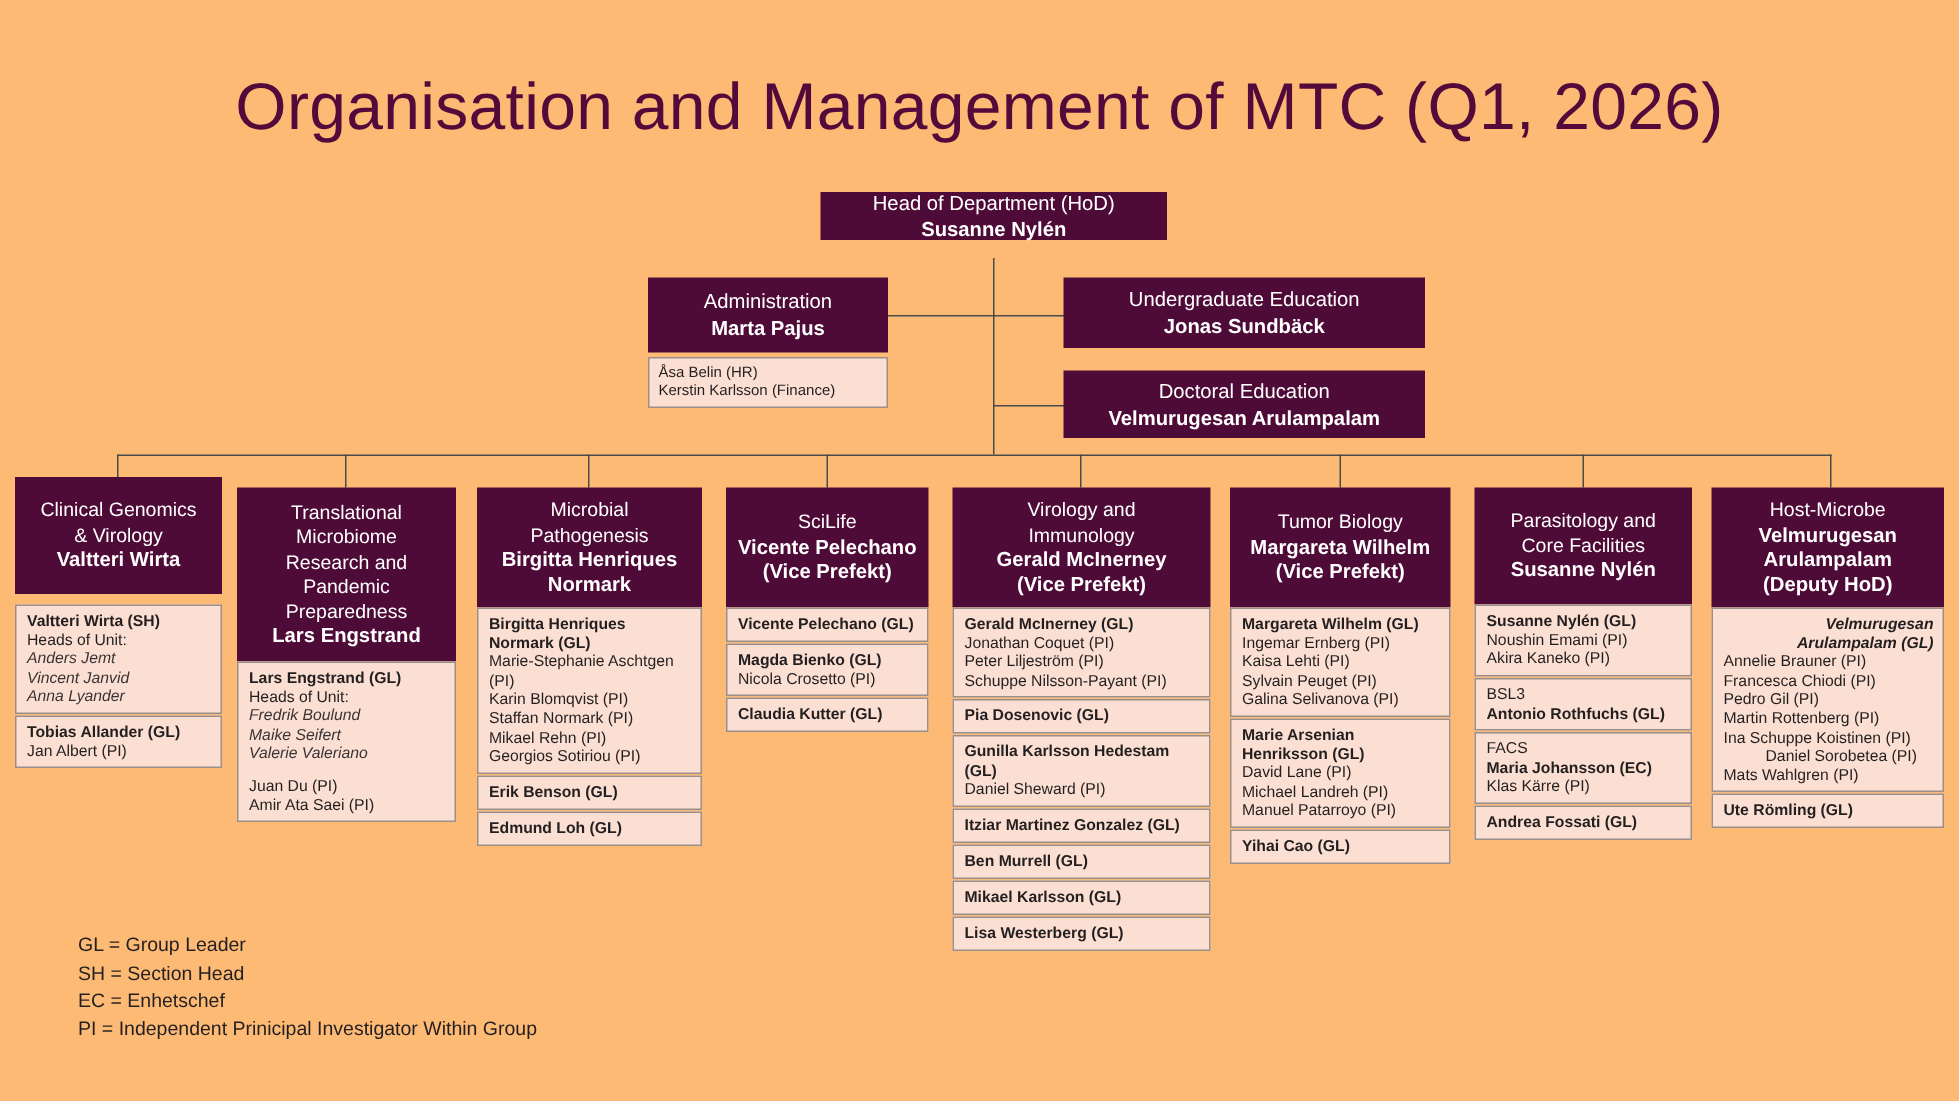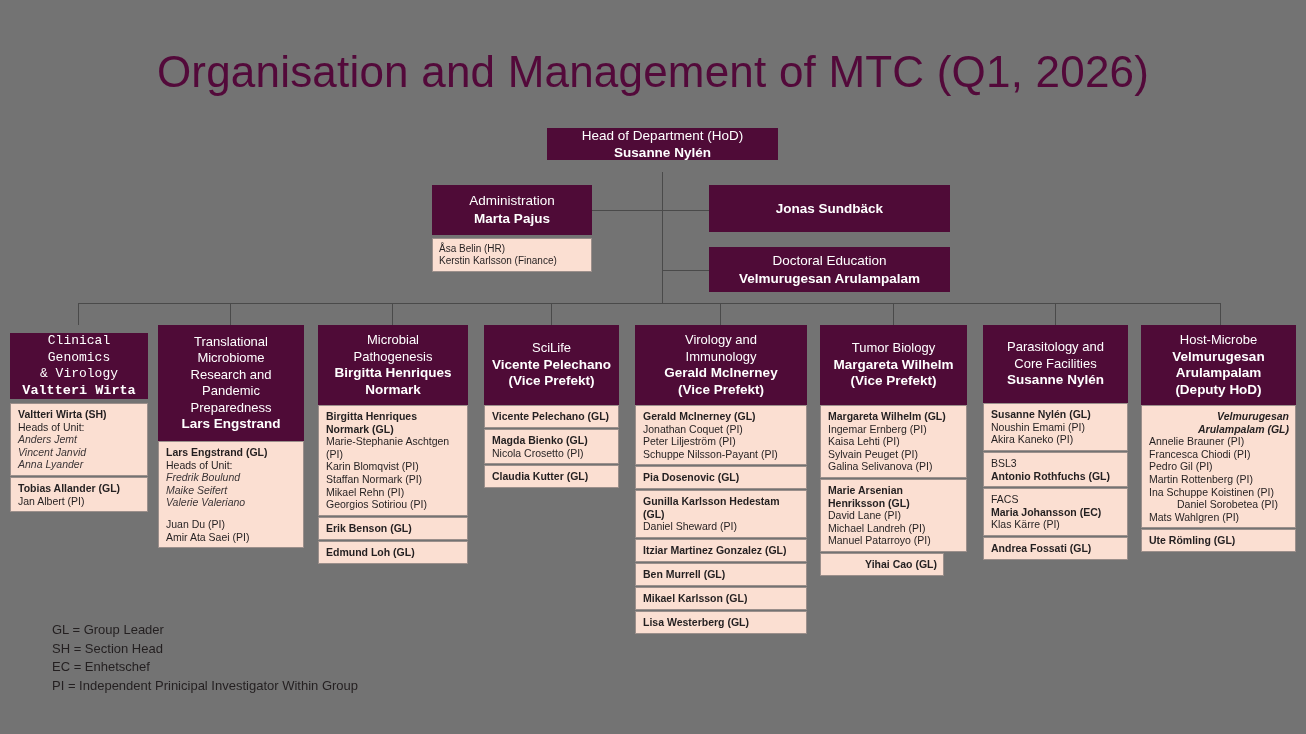--- a/index.html
+++ b/index.html
@@ -5,21 +5,21 @@
   * { box-sizing: border-box; }
   html, body {
     margin: 0; padding: 0;
     background: #ffffff;
     font-family: "Liberation Sans", sans-serif;
   }
   #page {
     position: relative;
     width: 1306px;
     height: 734px;
-    background: #737373;
+    background: #fdba74;
     overflow: hidden;
   }
 
   
   #title {
     position: absolute;
     left: 0; top: 44px;
     width: 1306px;
     text-align: center;
     font-size: 44px;
@@ -129,30 +129,31 @@
     <span class="line l1">Administration</span>
     <span class="line l2">Marta Pajus</span>
   </div>
 
   <div class="lightbox" id="admin-sub">
     <span style="display:block">Åsa Belin (HR)</span>
     <span style="display:block">Kerstin Karlsson (Finance)</span>
   </div>
 
   <div class="darkbox" id="ugedu">
+    <span class="line l1">Undergraduate Education</span>
     <span class="line l2">Jonas Sundbäck</span>
   </div>
 
   <div class="darkbox" id="docedu">
     <span class="line l1">Doctoral  Education</span>
     <span class="line l2">Velmurugesan Arulampalam</span>
   </div>
 
   <div id="dept-layer">
-      <div class="darkbox dept-head" style="left: 10px; top: 333px; width: 138px; height: 66px; font-family: Liberation Mono, monospace;">
+      <div class="darkbox dept-head" style="left: 10px; top: 318px; width: 138px; height: 78px;">
         <span class="line l1">Clinical Genomics</span>
         <span class="line l1">&amp; Virology</span>
         <span class="line l2">Valtteri Wirta</span>
       </div>
       <div class="unit" style="left: 10px; top: 403px; width: 138px;">
         <span class="b" style="display: block;">Valtteri Wirta (SH)</span>
         <span class="n" style="display: block;">Heads of Unit:</span>
         <span class="i" style="display: block;">Anders Jemt</span>
         <span class="i" style="display: block;">Vincent Janvid</span>
         <span class="i" style="display: block;">Anna Lyander</span>
@@ -255,21 +256,21 @@
         <span class="n" style="display: block;">Kaisa Lehti (PI)</span>
         <span class="n" style="display: block;">Sylvain Peuget (PI)</span>
         <span class="n" style="display: block;">Galina Selivanova (PI)</span>
       </div>
       <div class="unit" style="left: 820px; top: 479px; width: 147px;">
         <span class="b" style="display: block;">Marie Arsenian Henriksson (GL)</span>
         <span class="n" style="display: block;">David Lane (PI)</span>
         <span class="n" style="display: block;">Michael Landreh (PI)</span>
         <span class="n" style="display: block;">Manuel Patarroyo (PI)</span>
       </div>
-      <div class="unit" style="left: 820px; top: 553px; width: 124px; text-align: right;">
+      <div class="unit" style="left: 820px; top: 553px; width: 147px;">
         <span class="b" style="display: block;">Yihai Cao (GL)</span>
       </div>
       <div class="darkbox dept-head" style="left: 983px; top: 325px; width: 145px; height: 78px;">
         <span class="line l1">Parasitology and</span>
         <span class="line l1">Core Facilities</span>
         <span class="line l2">Susanne Nylén</span>
       </div>
       <div class="unit" style="left: 983px; top: 403px; width: 145px;">
         <span class="b" style="display: block;">Susanne Nylén (GL)</span>
         <span class="n" style="display: block;">Noushin Emami (PI)</span>

